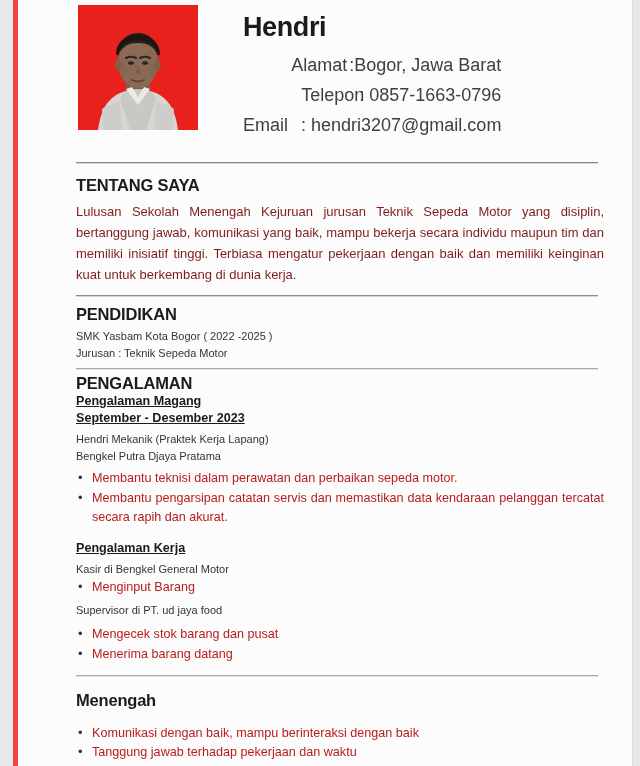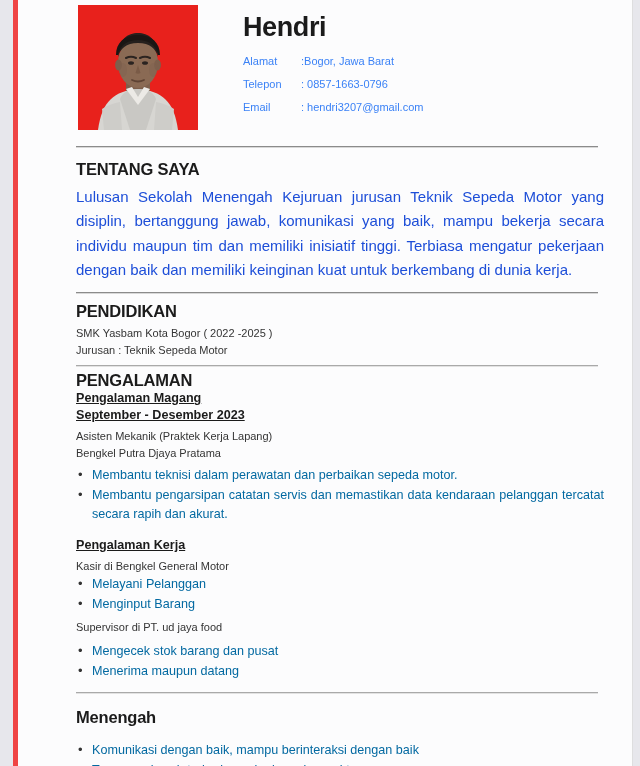--- a/index.html
+++ b/index.html
@@ -57,24 +57,25 @@
     font-size: 27px;
     font-weight: bold;
     color: #1b1b1b;
     letter-spacing: -0.4px;
     line-height: 1.1;
     margin-bottom: 13px;
   }
 
   .contact-row {
     display: flex;
-    font-size: 11px;
-    color: #3b82f6;
+    font-size: 18px;
+    color: #404040;
     line-height: 1.0;
     margin-bottom: 12px;
+    justify-content: flex-end;
   }
   .contact-label { width: 58px; flex: 0 0 58px; }
   .contact-value { white-space: nowrap; }
 
   
   .rule {
     height: 2px;
     margin-left: 58px;
     width: 522px;
     background: linear-gradient(to bottom, #8b8b8b 0, #8b8b8b 1px, #d8d8d8 1px, #d8d8d8 2px);
@@ -88,22 +89,22 @@
   .body-area { padding-left: 58px; padding-right: 28px; }
 
   .sec-title {
     font-size: 16.5px;
     font-weight: bold;
     color: #1b1b1b;
     letter-spacing: -0.2px;
   }
 
   .para {
-    font-size: 15px;
-    color: #1d4ed8;
+    font-size: 13px;
+    color: #7f1d1d;
     line-height: 1.62;
     text-align: justify;
     text-justify: inter-word;
   }
 
   .line {
     font-size: 11px;
     color: #343434;
     line-height: 1.55;
   }
@@ -115,21 +116,21 @@
     line-height: 1.35;
     text-decoration: underline;
   }
 
   ul.bullets { list-style: none; }
 
   ul.bullets li {
     position: relative;
     padding-left: 16px;
     font-size: 12.6px;
-    color: #0369a1;
+    color: #b91c1c;
     line-height: 1.5;
     margin-bottom: 1px;
     text-align: justify;
     text-justify: inter-word;
   }
   ul.bullets li::before {
     content: "\2022";
     position: absolute;
     left: 2px;
     top: -1px;
@@ -235,44 +236,43 @@
   <div class="sp6"></div>
   <div class="rule thin"></div>
   <div class="sp4"></div>
 
   <div class="body-area">
     <div class="sec-title">PENGALAMAN</div>
 
     <div class="sub-bold">Pengalaman Magang</div>
     <div class="sub-bold">September - Desember 2023</div>
     <div class="sp4"></div>
-    <div class="line">Asisten Mekanik (Praktek Kerja Lapang)</div>
+    <div class="line">Hendri Mekanik (Praktek Kerja Lapang)</div>
     <div class="line">Bengkel Putra Djaya Pratama</div>
     <div class="sp4"></div>
 
     <ul class="bullets">
       <li>Membantu teknisi dalam perawatan dan perbaikan sepeda motor.</li>
       <li>Membantu pengarsipan catatan servis dan  memastikan data kendaraan pelanggan tercatat secara rapih dan akurat.</li>
     </ul>
 
     <div class="sp12"></div>
 
     <div class="sub-bold">Pengalaman Kerja</div>
     <div class="sp4"></div>
     <div class="line">Kasir di Bengkel General Motor</div>
     <ul class="bullets">
-      <li class="nojust">Melayani Pelanggan</li>
       <li class="nojust">Menginput Barang</li>
     </ul>
     <div class="sp4"></div>
     <div class="line">Supervisor di PT. ud jaya food</div>
     <div class="sp6"></div>
     <ul class="bullets">
       <li class="nojust">Mengecek stok barang dan pusat</li>
-      <li class="nojust">Menerima maupun datang</li>
+      <li class="nojust">Menerima barang datang</li>
     </ul>
   </div>
 
   <div class="sp10"></div>
   <div class="rule thin"></div>
   <div class="sp14"></div>
 
   <div class="body-area">
     <div class="sec-title">Menengah</div>
     <div class="sp14"></div>

